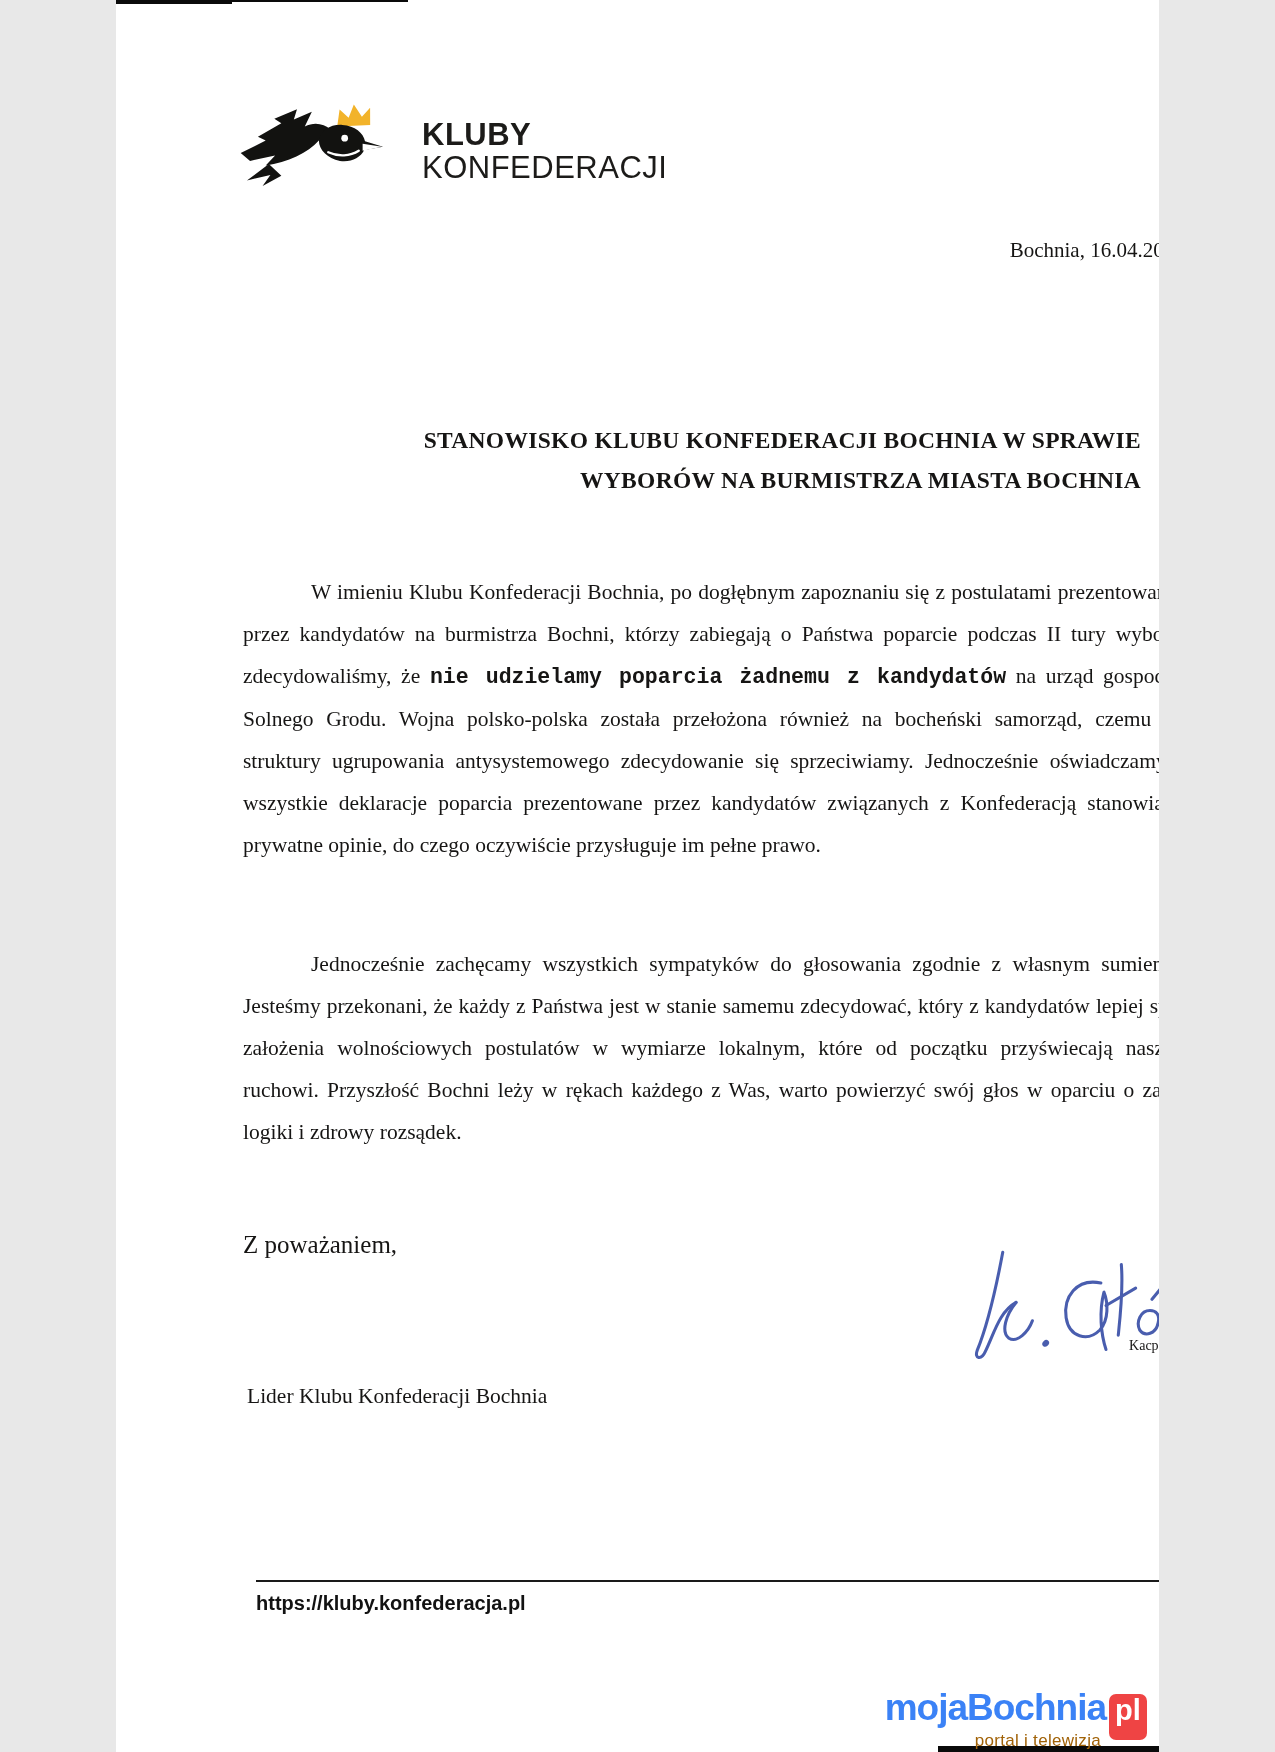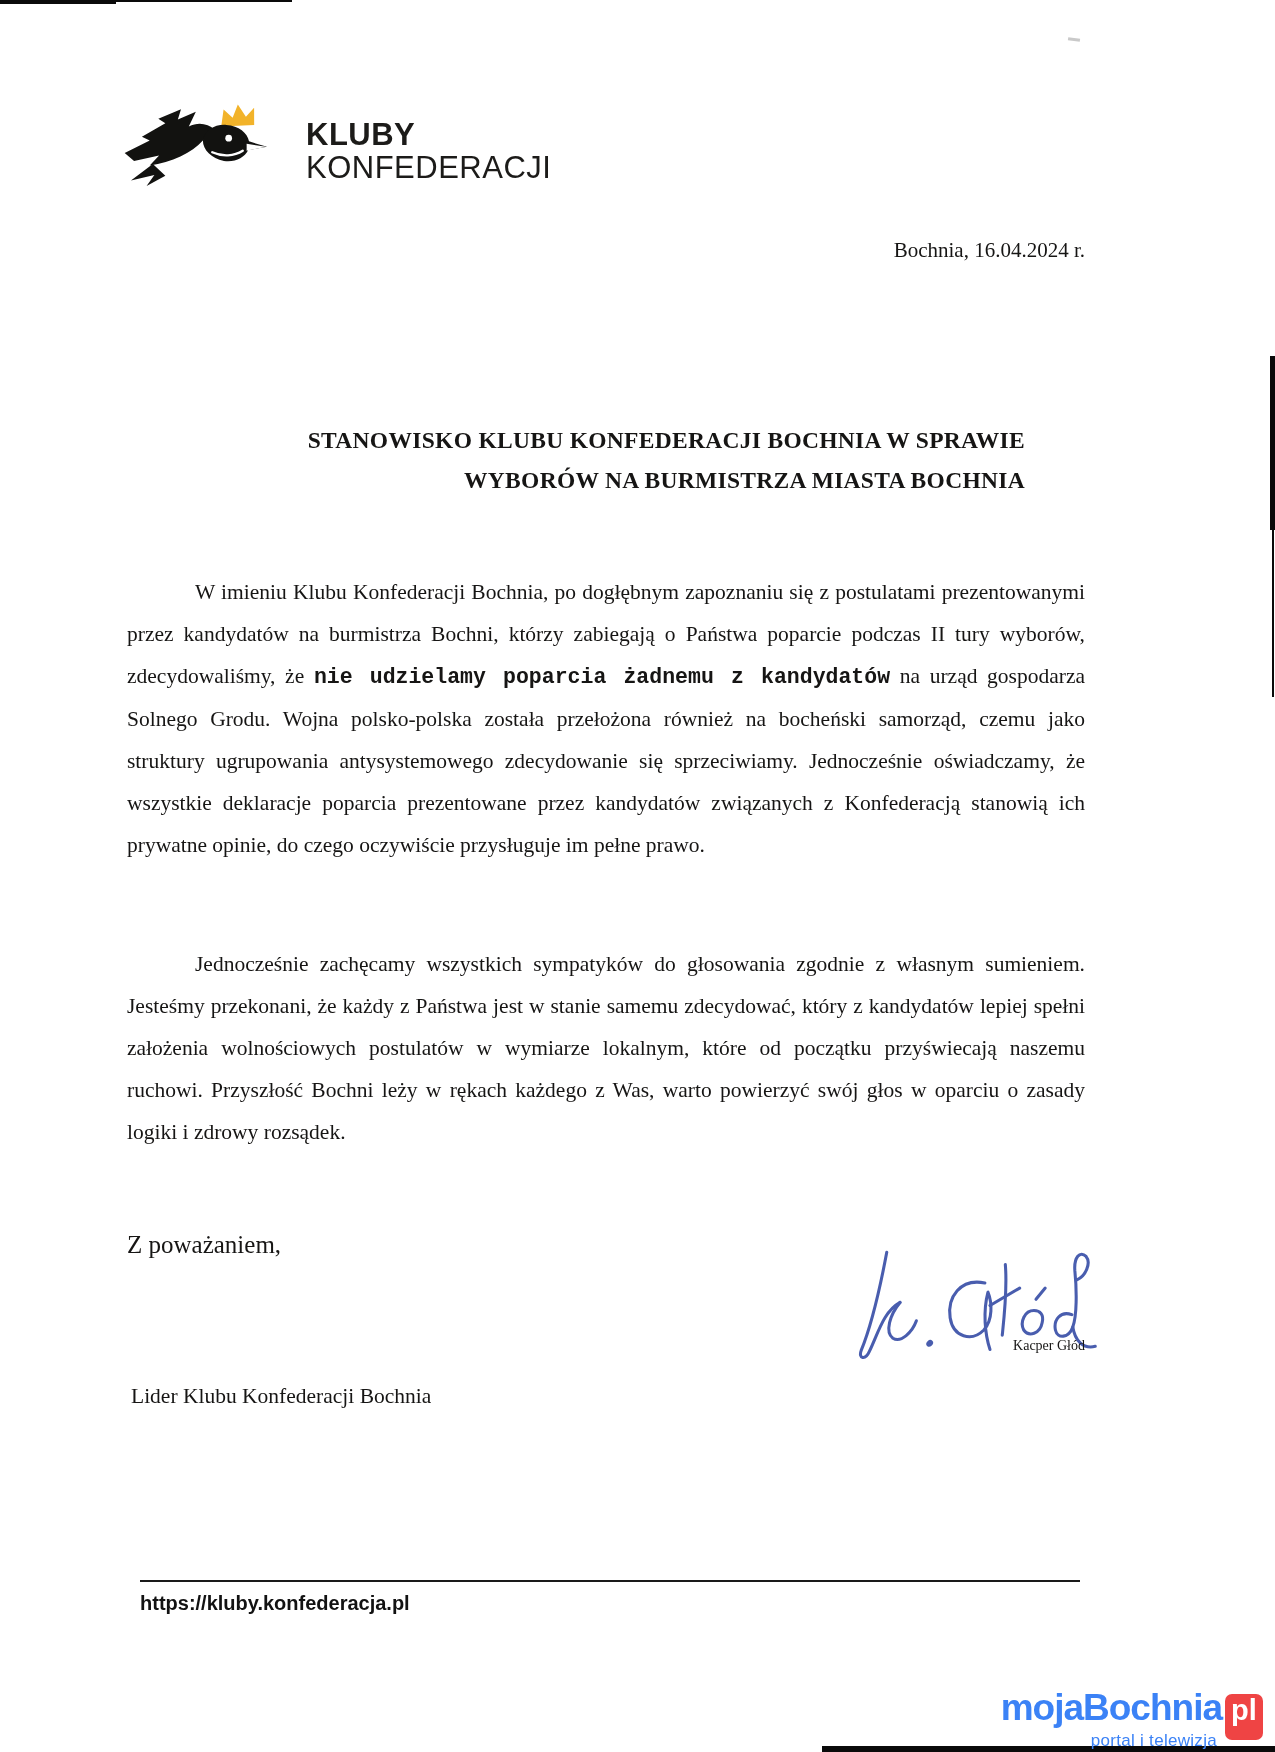--- a/index.html
+++ b/index.html
@@ -1,18 +1,18 @@
 <!DOCTYPE html>
 <html lang="pl"><head>
 <meta charset="utf-8">
 <style>
   html,body{margin:0;padding:0;background:#e8e8e8;}
   .page{
     position:relative;
-    width:1275px;height:1752px;
+    width:1043px;height:1752px;
     background:#ffffff;
     margin:0 auto;
     overflow:hidden;
     font-family:"Liberation Serif", serif;
     color:#161514;
   }
   
   .artifact{position:absolute;background:#0a0a0a;}
   .art-top-1{left:0;top:0;width:116px;height:4px;}
   .art-top-2{left:116px;top:0;width:176px;height:2px;}
@@ -118,16 +118,16 @@
   <div class="footer-rule"></div>
   <div class="footer-url">https://kluby.konfederacja.pl</div>
 
   <div class="wm">
     <div class="wm-row">
       <span class="wm-brand" style="color:#3b82f6;">mojaBochnia</span>
       <span class="wm-box" style="background:#ef4444;">
         <span class="wm-tld">pl</span>
       </span>
     </div>
-    <div class="wm-tagline" style="color:#3b82f6;">portal i telewizja</div>
+    <div class="wm-tagline" style="color:#a16207;">portal i telewizja</div>
   </div>
 
 </div>
 
 </body></html>

